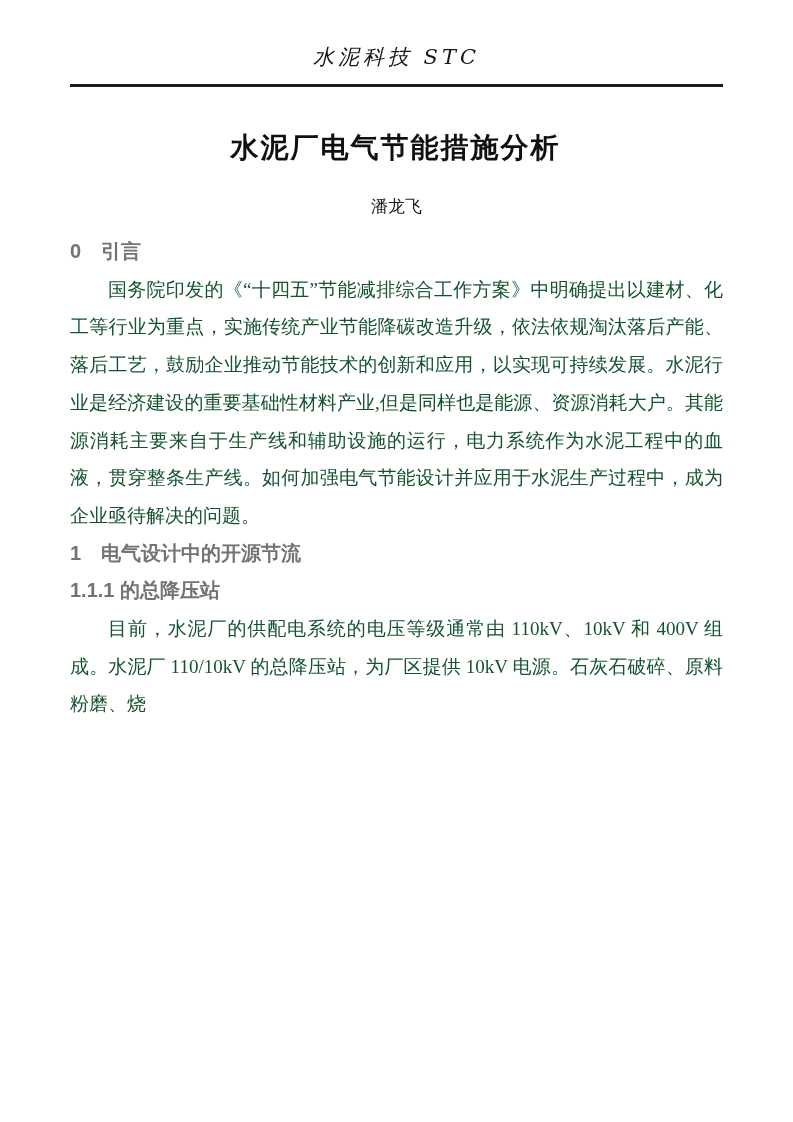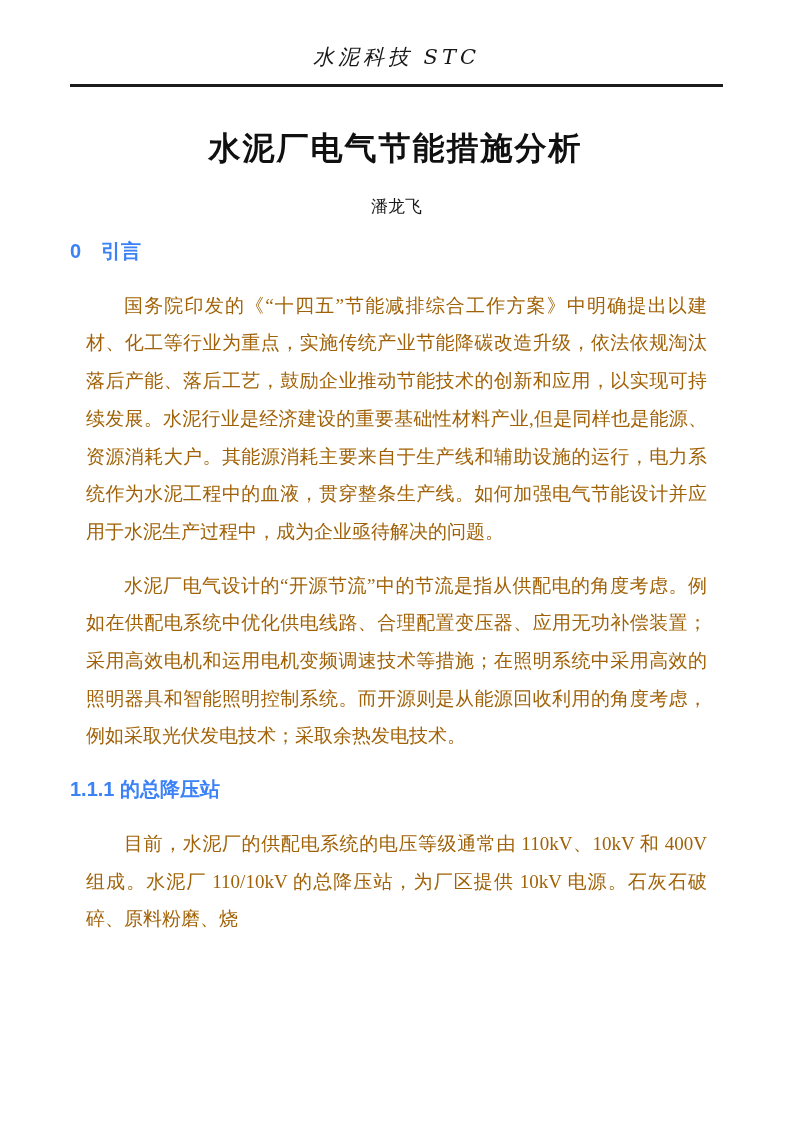--- a/index.html
+++ b/index.html
@@ -29,21 +29,21 @@
   .header-rule {
     height: 3px;
     background: #1c1c1c;
     margin-top: 14px;
   }
 
   
   .article-title {
     margin: 42px 2px 0 0;
     text-align: center;
-    font-size: 32px;
+    font-size: 28px;
     line-height: 38px;
     font-weight: 700;
     letter-spacing: 2px;
     font-family: "Liberation Sans", "DejaVu Sans", sans-serif;
     color: #101010;
   }
   .article-author {
     margin-top: 28px;
     text-align: center;
     font-size: 17px;
@@ -53,35 +53,35 @@
   .article-affiliation {
     text-align: center;
     font-size: 17px;
     line-height: 24px;
     color: #1a1a1a;
   }
 
   
   .article-body { margin-top: 14px; height: 784px; overflow: hidden; }
   .article-body p {
-    margin: 16px;
+    margin: 0;
     font-size: 19px;
     line-height: 37.7px;
     text-align: justify;
     text-indent: 2em;
     word-break: break-all;
-    color: #a16207;
+    color: #14532d;
   }
   .sec-heading {
     margin: 0;
     font-size: 20px;
     line-height: 37.7px;
     font-weight: 700;
     font-family: "Liberation Sans", "DejaVu Sans", sans-serif;
-    color: #3b82f6;
+    color: #737373;
     white-space: pre;
   }
 
   
   .page-footer { position: absolute; left: 70px; right: 70px; top: 1041px; }
   .footer-rule { display: block; width: 100%; height: 9px; }
   .footer-meta {
     position: relative;
     height: 20px;
     margin-top: 1px;
@@ -107,22 +107,22 @@
 
   <div class="article-author gutter">潘龙飞</div>
 
 
   <div class="article-body gutter">
     <h2 class="sec-heading">0　引言</h2>
 
     <p>国务院印发的《“十四五”节能减排综合工作方案》中明确提出以建材、化工等行业为重点，实施传统产业节能降碳改造升级，依法依规淘汰落后产能、落后工艺，鼓励企业推动节能技术的创新和应用，以实现可持续发展。水泥行业是经济建设的重要基础性材料产业,但是同样也是能源、资源消耗大户。其能源消耗主要来自于生产线和辅助设施的运行，电力系统作为水泥工程中的血液，贯穿整条生产线。如何加强电气节能设计并应用于水泥生产过程中，成为企业亟待解决的问题。</p>
 
 
+    <h2 class="sec-heading">1　电气设计中的开源节流</h2>
 
-    <p>水泥厂电气设计的“开源节流”中的节流是指从供配电的角度考虑。例如在供配电系统中优化供电线路、合理配置变压器、应用无功补偿装置；采用高效电机和运用电机变频调速技术等措施；在照明系统中采用高效的照明器具和智能照明控制系统。而开源则是从能源回收利用的角度考虑，例如采取光伏发电技术；采取余热发电技术。</p>
 
 
     <h4 class="sec-heading">1.1.1 的总降压站</h4>
 
     <p>目前，水泥厂的供配电系统的电压等级通常由 110kV、10kV 和 400V 组成。水泥厂 110/10kV 的总降压站，为厂区提供 10kV 电源。石灰石破碎、原料粉磨、烧</p>
   </div>
 
   <div class="page-footer">
     <svg class="footer-rule" viewBox="0 0 653 9" preserveAspectRatio="none" aria-hidden="true">
       <polygon fill="#0d0d0d" points="0,4.0 110,3.2 230,1.8 330,0.9 430,1.4 540,2.4 653,2.7

